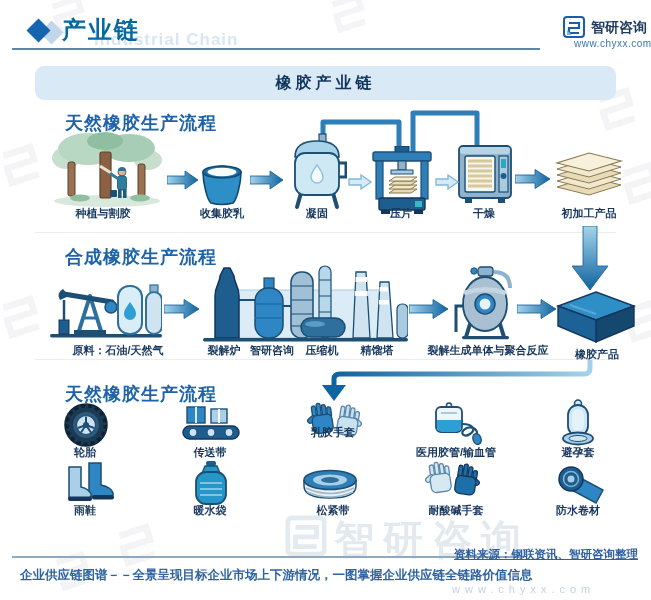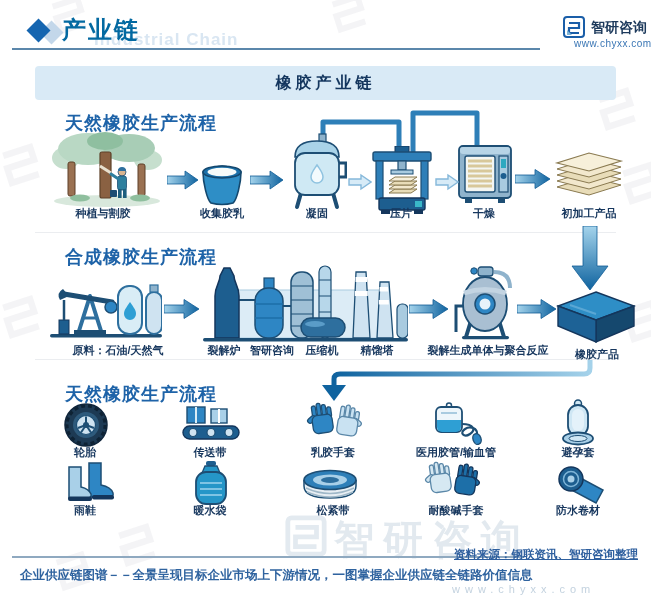--- a/index.html
+++ b/index.html
@@ -10,21 +10,21 @@
   .wm{position:absolute;opacity:.55;z-index:0;}
   
   .hdr-title{position:absolute;left:62px;top:14px;font-size:24px;font-weight:bold;color:#0369a1;letter-spacing:2px;z-index:3;}
   .hdr-ghost{position:absolute;left:94px;top:30px;font-size:17px;font-weight:bold;color:#d9e6f2;letter-spacing:1px;z-index:2;}
   .diamond{position:absolute;width:17px;height:17px;background:#1565b0;transform:rotate(45deg);z-index:3;}
   .diamond.echo{background:#c3d7ea;z-index:2;}
   .hdr-rule{position:absolute;left:12px;top:48px;width:528px;height:2px;background:#5b87ab;z-index:2;}
   .brand-name{position:absolute;left:591px;top:19px;font-size:14px;font-weight:bold;color:#1d3a5c;z-index:3;white-space:nowrap;}
   .brand-site{position:absolute;left:574px;top:38px;font-size:10px;color:#3a76b4;letter-spacing:.5px;z-index:3;white-space:nowrap;}
   
-  .banner{position:absolute;left:35px;top:66px;width:581px;height:34px;background:#d9eaf6;border-radius:4px;
+  .banner{position:absolute;left:35px;top:66px;width:581px;height:34px;background:#d9eaf6;border-radius:9px;
           display:flex;align-items:center;justify-content:center;z-index:2;}
   .banner span{font-size:16px;font-weight:bold;color:#14365e;letter-spacing:4px;}
   
   .sec{position:absolute;font-weight:bold;color:#1e63a8;font-size:18px;letter-spacing:1px;z-index:3;white-space:nowrap;}
   .lbl{position:absolute;font-weight:bold;color:#17375e;font-size:11px;text-align:center;line-height:1.15;z-index:3;}
   .divider{position:absolute;left:35px;width:581px;height:1px;background:#ebedf0;z-index:1;}
   .icon{position:absolute;z-index:2;}
   .flow-overlay{position:absolute;left:0;top:0;z-index:1;pointer-events:none;}
   .arr{position:absolute;z-index:2;}
   
@@ -426,21 +426,21 @@
 
   <svg class="icon" style="left:555px;top:465px" width="54" height="40" viewBox="0 0 54 40">
     <polygon points="16,8 48,25 41,38 9,21" fill="#2e86c4" stroke="#1d4e74" stroke-width="1.5"></polygon>
     <circle cx="16" cy="14" r="12" fill="#1d5e8f" stroke="#14365c" stroke-width="1.5"></circle>
     <circle cx="16" cy="14" r="7.5" fill="none" stroke="#7fb5d8" stroke-width="1.5"></circle>
     <circle cx="16" cy="14" r="3.5" fill="#a9d0e8"></circle>
   </svg>
 
   <div class="lbl" style="left:45px;top:446px;width:80px">轮胎</div>
   <div class="lbl" style="left:170px;top:446px;width:80px">传送带</div>
-  <div class="lbl" style="left:288px;top:446px;width:90px">乳胶手套</div>
+  <div class="lbl" style="left:288px;top:426px;width:90px">乳胶手套</div>
   <div class="lbl" style="left:396px;top:446px;width:120px">医用胶管/输血管</div>
   <div class="lbl" style="left:538px;top:446px;width:80px">避孕套</div>
   <div class="lbl" style="left:45px;top:504px;width:80px">雨鞋</div>
   <div class="lbl" style="left:170px;top:504px;width:80px">暖水袋</div>
   <div class="lbl" style="left:288px;top:504px;width:90px">松紧带</div>
   <div class="lbl" style="left:396px;top:504px;width:120px">耐酸碱手套</div>
   <div class="lbl" style="left:538px;top:504px;width:80px">防水卷材</div>
 
   <svg class="wm" style="left:284px;top:514px" width="44" height="44" viewBox="0 0 46 46">
       <g stroke="#cdd9e4" stroke-width="5" fill="none">

